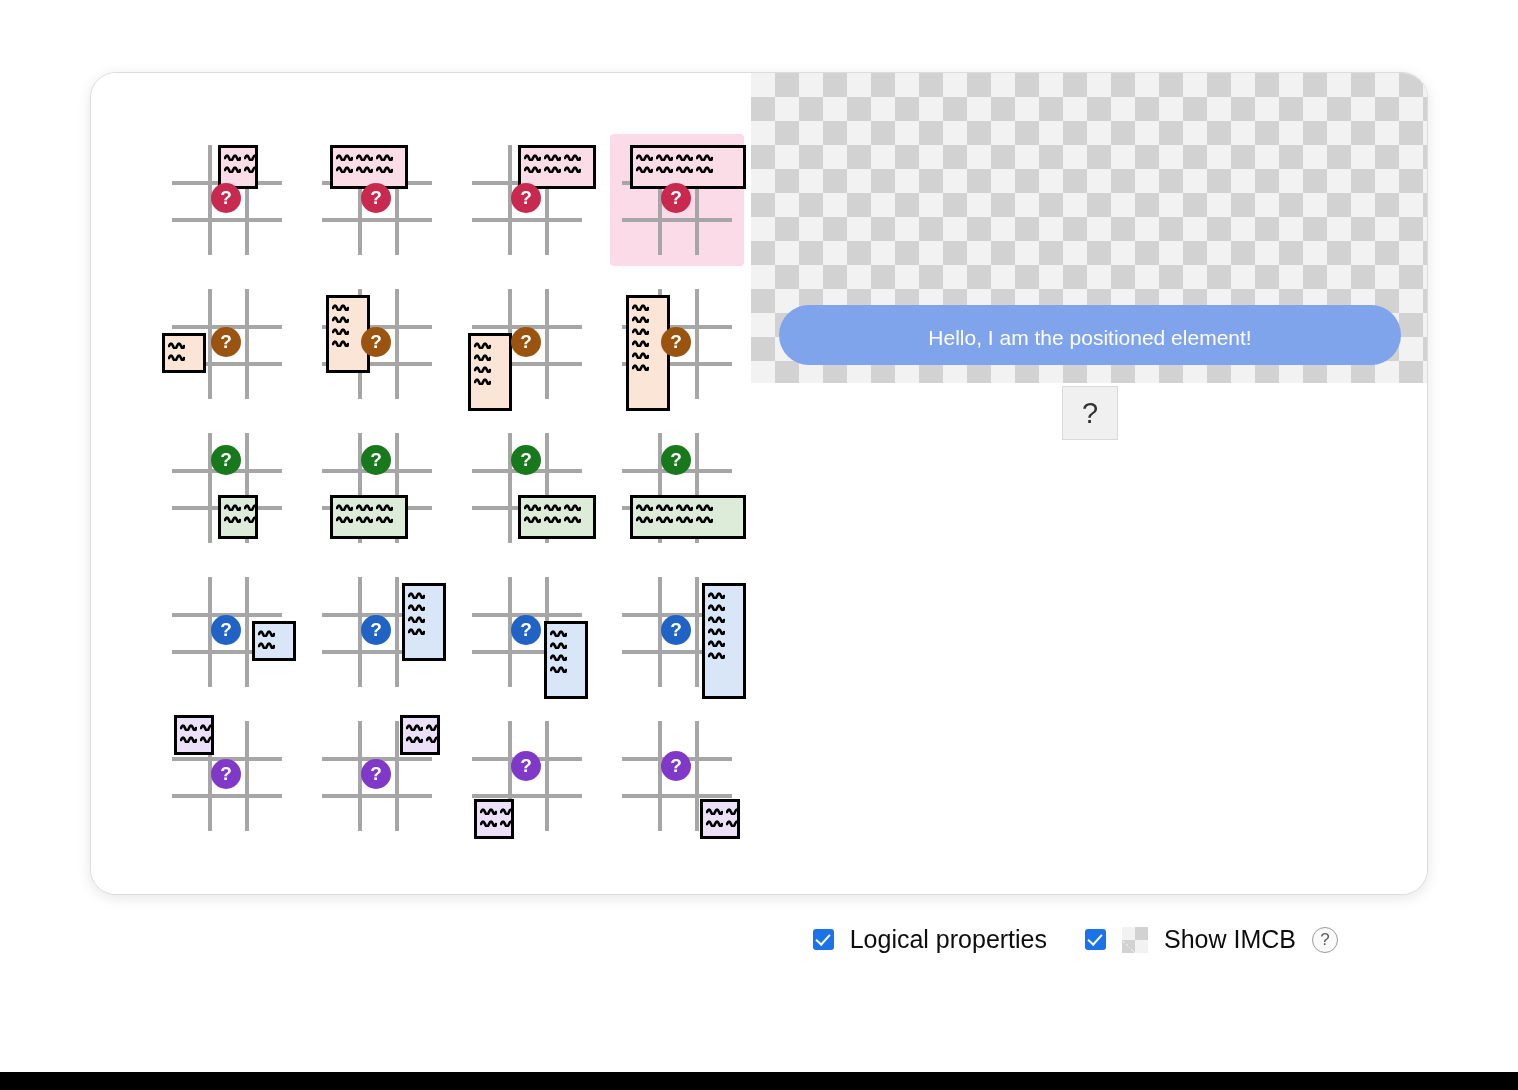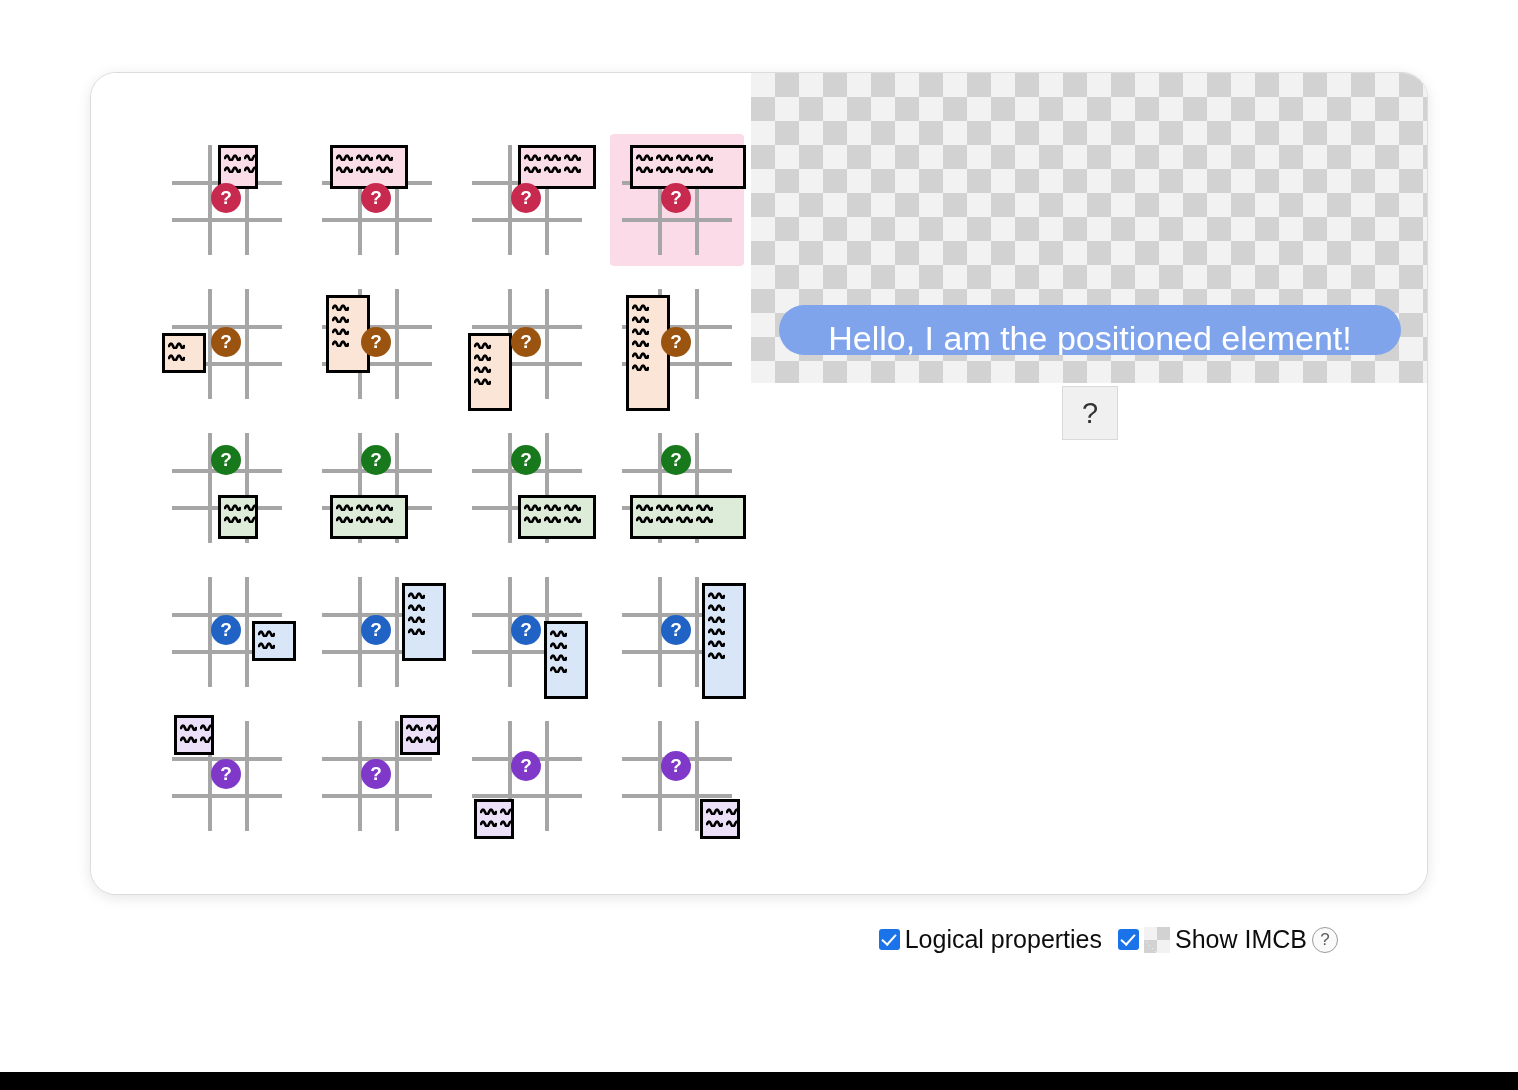--- a/index.html
+++ b/index.html
@@ -127,25 +127,25 @@
     background-image:
       linear-gradient(45deg, #d2d2d2 25%, transparent 25%, transparent 75%, #d2d2d2 75%),
       linear-gradient(45deg, #d2d2d2 25%, transparent 25%, transparent 75%, #d2d2d2 75%);
     background-color: #f2f2f2;
     background-size: 48px 48px;
     background-position: 0 0, 24px 24px;
   }
   .bubble {
     position: absolute;
     left: 28px; top: 232px;
-    width: 622px; height: 50px;
+    width: 622px; height: 60px;
     background: #7fa4ec;
     border-radius: 33px;
     color: #ffffff;
-    font-size: 34px;
+    font-size: 21px;
     line-height: 66px;
     text-align: center;
     font-family: "Liberation Sans", sans-serif;
     white-space: nowrap;
     overflow: hidden;
   }
   .anchor-el {
     position: absolute;
     left: 311px; top: 313px;
     width: 56px; height: 54px;
@@ -187,21 +187,21 @@
   }
 
   
   .footer {
     position: absolute;
     left: 0; top: 925px;
     width: 1428px;
     display: flex;
     justify-content: flex-end;
     align-items: center;
-    gap: 5px;
+    gap: 16px;
     padding-right: 90px;
     font-size: 25px;
     color: #0d0d0d;
     font-family: "Liberation Sans", sans-serif;
   }
   .chk {
     width: 21px; height: 21px;
     background: #1a73e8;
     border-radius: 3px;
     position: relative;

